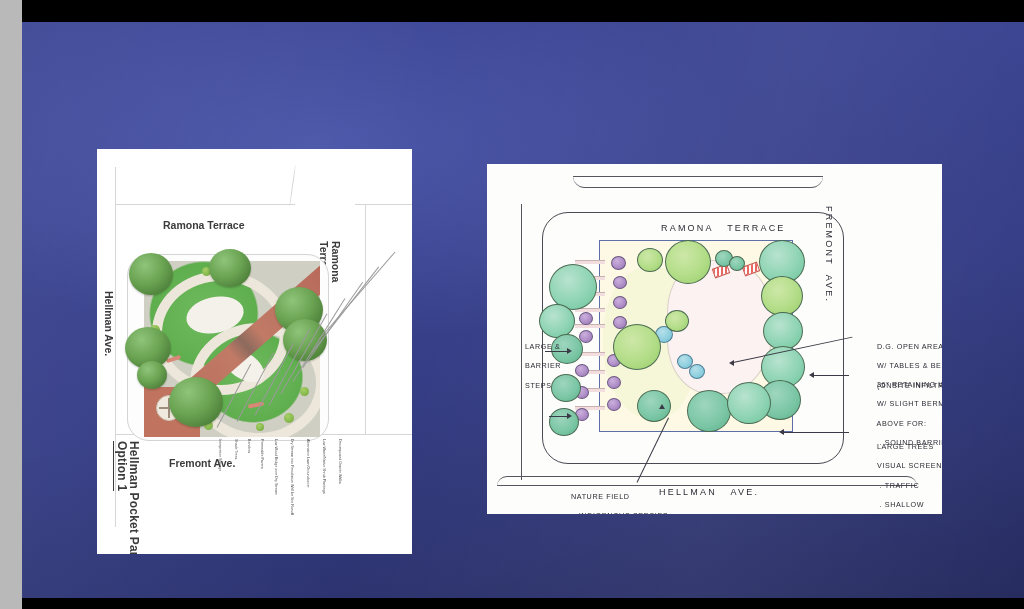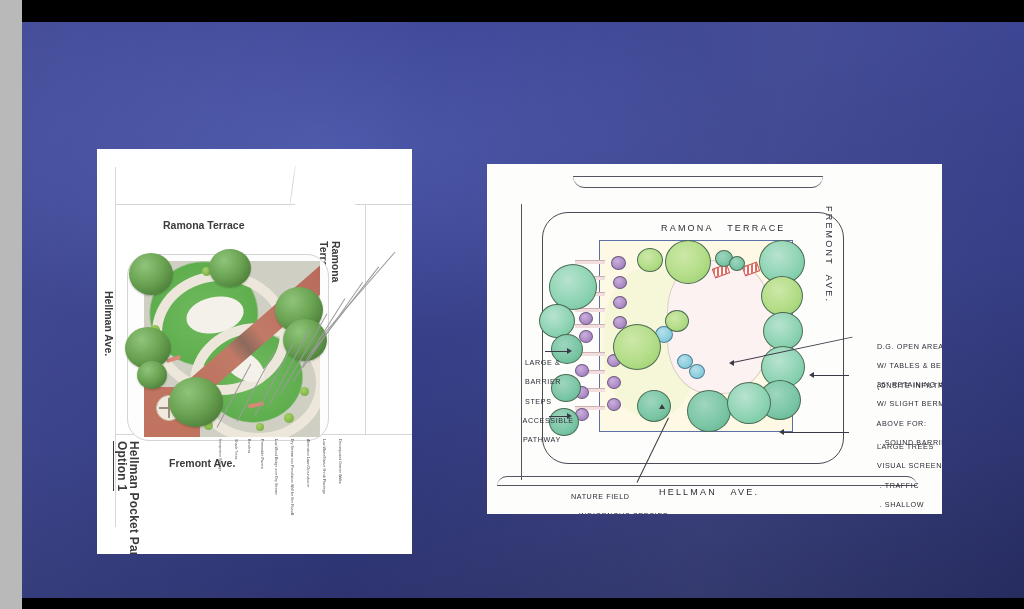--- a/index.html
+++ b/index.html
@@ -262,32 +262,28 @@
         <div class="sk-tree sk-tree-b" style="left:274px;top:112px;width:40px;height:38px;"></div>
         <div class="sk-tree sk-tree-a" style="left:276px;top:148px;width:38px;height:36px;"></div>
         <div class="sk-tree sk-tree-a" style="left:274px;top:182px;width:42px;height:40px;"></div>
         <div class="sk-tree sk-tree-c" style="left:272px;top:216px;width:40px;height:38px;"></div>
         <div class="sk-tree sk-tree-b" style="left:126px;top:160px;width:46px;height:44px;"></div>
         <div class="sk-tree sk-tree-b" style="left:178px;top:146px;width:22px;height:20px;"></div>
         <div class="sk-tree sk-tree-c" style="left:150px;top:226px;width:32px;height:30px;"></div>
         <div class="sk-tree sk-tree-c" style="left:200px;top:226px;width:42px;height:40px;"></div>
         <div class="sk-tree sk-tree-a" style="left:240px;top:218px;width:42px;height:40px;"></div>
 
-        <div class="sk sk-note" style="left:12px;top:184px;">
+        <div class="sk sk-note" style="left:12px;top:168px;">
           <span>LARGE &amp;</span><br>
           <span>BARRIER</span><br>
           <span>STEPS</span>
         </div>
         <div class="sk-line" style="left:58px;top:187px;width:24px;"></div>
         <div class="arrow arrow-r" style="left:80px;top:184px;"></div>
 
-        <div class="sk sk-note" style="left:10px;top:242px;">
-          <span>ACCESSIBLE</span><br>
-          <span>PATHWAY</span>
-        </div>
         <div class="sk-line" style="left:62px;top:252px;width:20px;"></div>
         <div class="arrow arrow-r" style="left:80px;top:249px;"></div>
 
         <div class="sk sk-note" style="left:364px;top:168px;">
           <span>D.G. OPEN AREA</span><br>
           <span>W/ TABLES &amp; BENCHES</span><br>
           <span>(ONSITE INFILTRATION)</span>
         </div>
         <div class="sk-line" style="left:246px;top:198px;width:122px;transform:rotate(-12deg);"></div>
         <div class="arrow arrow-l" style="left:242px;top:196px;"></div>

